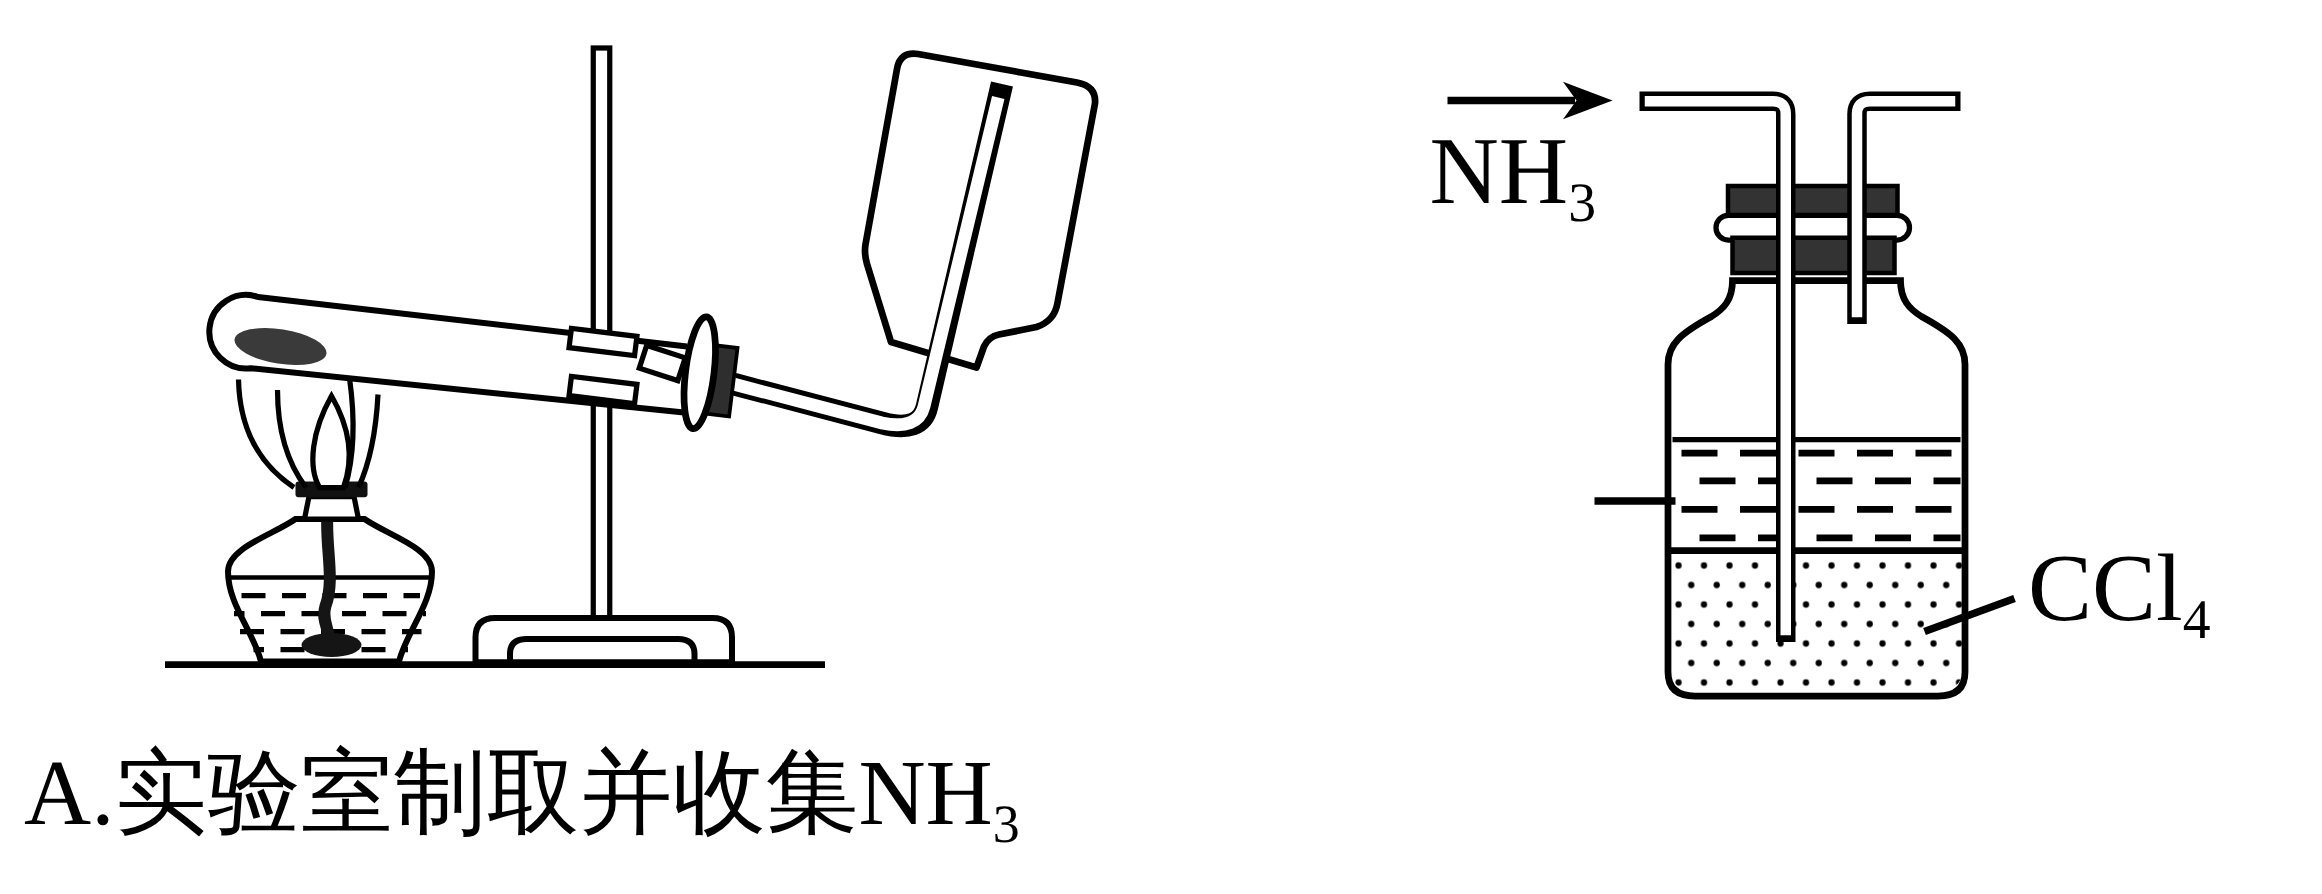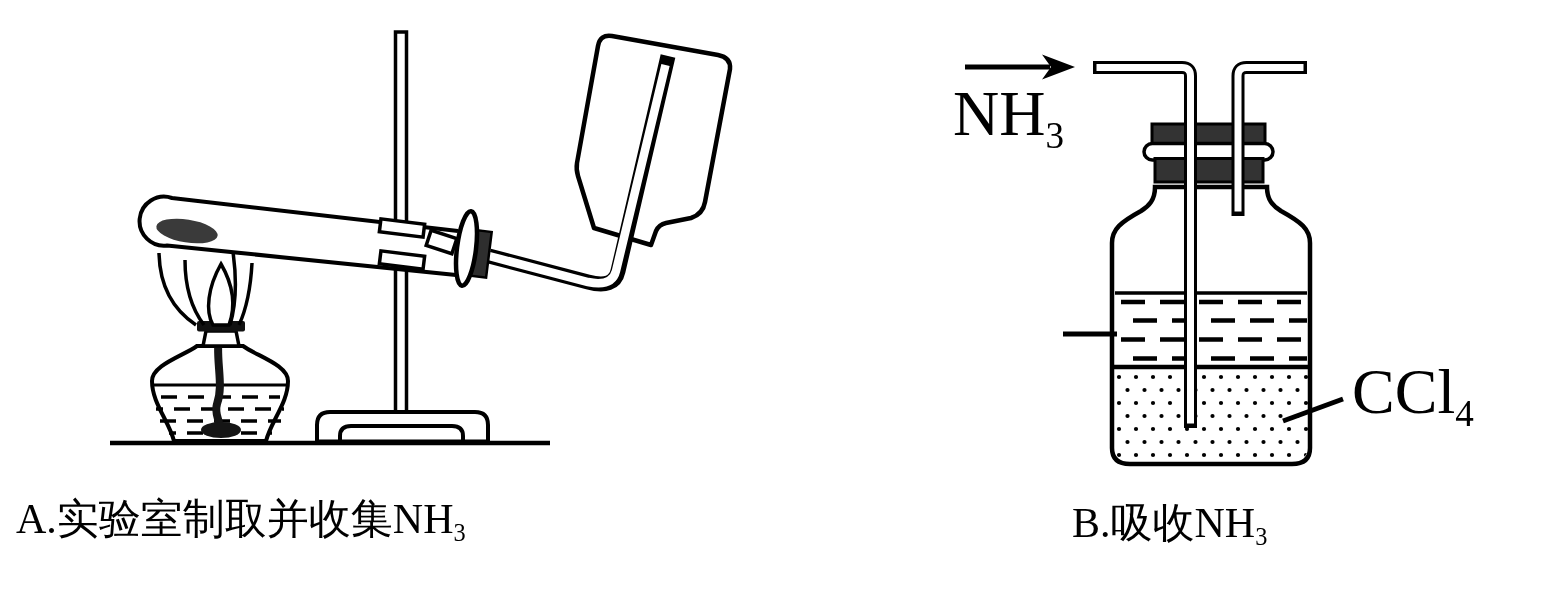--- a/index.html
+++ b/index.html
@@ -4,21 +4,21 @@
 <style>
   html,body{margin:0;padding:0;}
   body{
     width:1548px;height:596px;background:#ffffff;position:relative;
     overflow:hidden;font-family:"Liberation Serif", serif;color:#000;
   }
   #stage{position:absolute;left:0;top:4px;width:1272px;height:596px;}
   svg{position:absolute;left:0;top:0;}
   .lbl{position:absolute;line-height:1;white-space:nowrap;color:#000;}
   .f64{font-size:64px;}
-  .f62{font-size:42px;}
+  .f62{font-size:62px;}
   .sub{font-size:0.58em;vertical-align:-0.34em;}
   .cjk{letter-spacing:1px;}
 </style>
 </head>
 <body>
 
 <div id="stage">
 
   <svg width="1548" height="596" viewBox="0 0 1548 596">
     <defs>
@@ -122,17 +122,14 @@
 
 
   <div class="lbl f64" style="left:1352px;top:356px;">
     <span>CCl</span><span class="sub">4</span>
   </div>
 
   <div class="lbl f62" style="left:16px;top:494px;">
     <span>A.实验室制取并收集NH</span><span class="sub">3</span>
   </div>
 
-  <div class="lbl f62" style="left:1072px;top:498px;">
-    <span>B.吸收NH</span><span class="sub">3</span>
-  </div>
 
 </div>
 
 </body></html>

